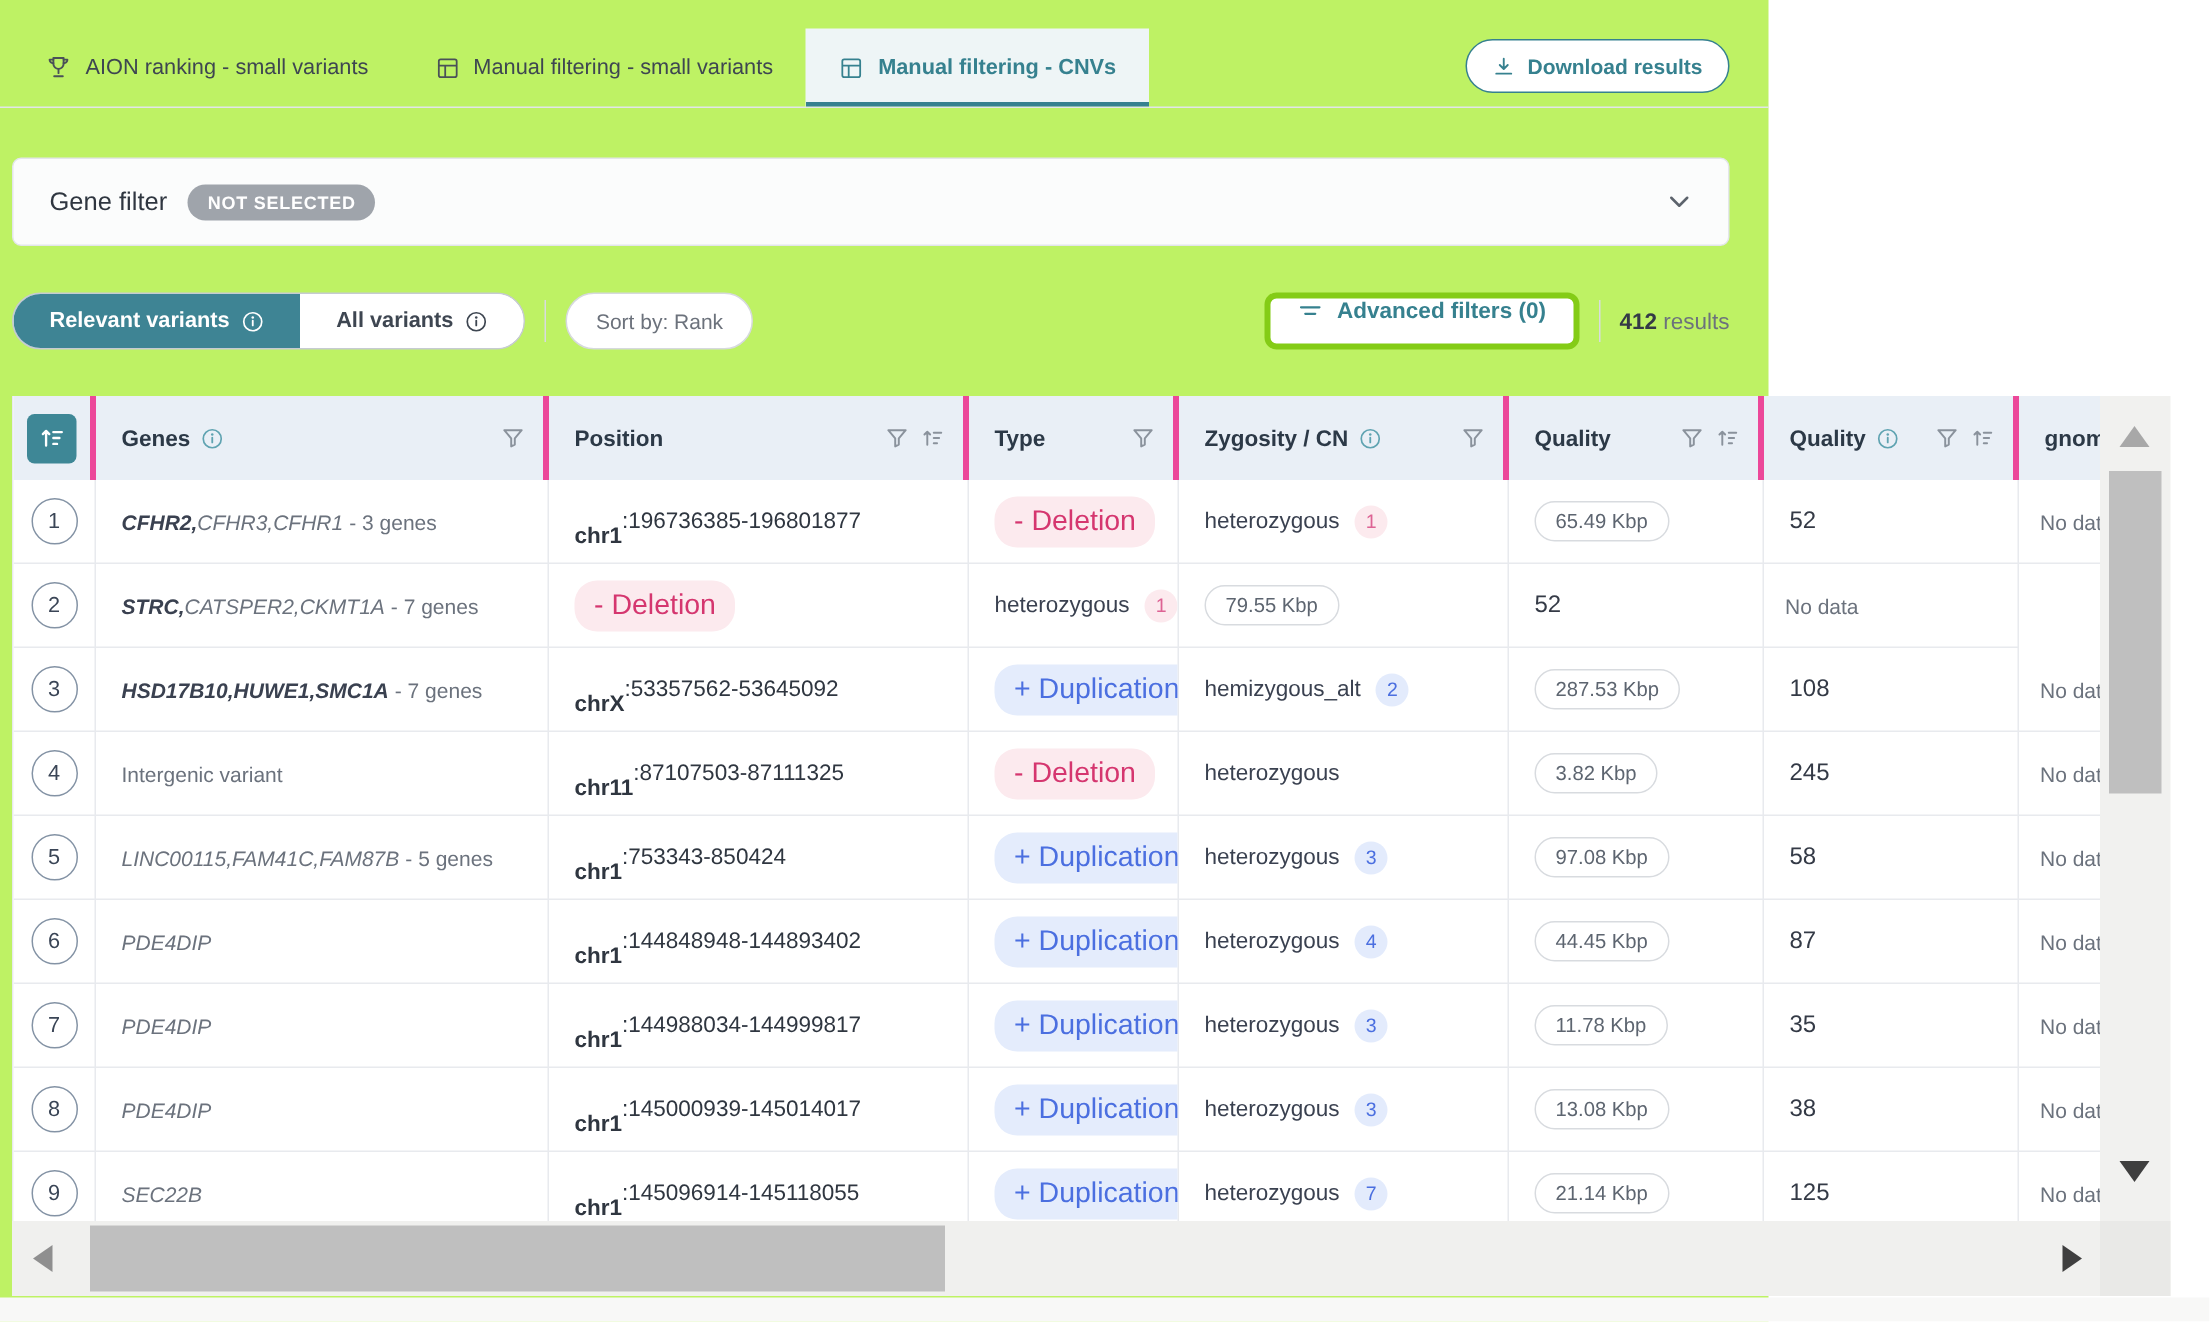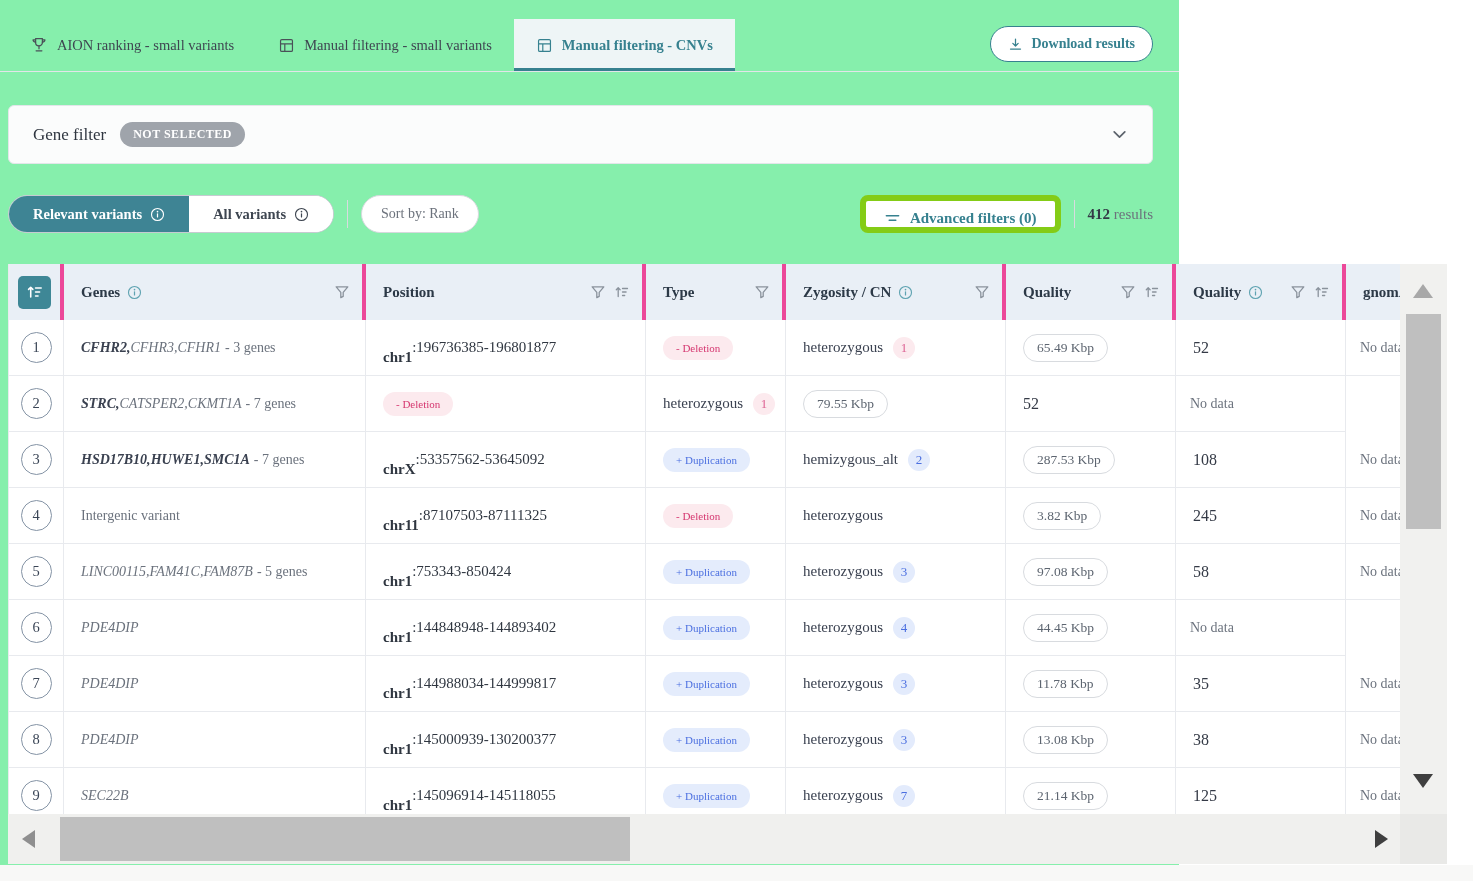--- a/index.html
+++ b/index.html
@@ -1,17 +1,17 @@
 <!DOCTYPE html>
 <html><head>
 <meta charset="utf-8">
 <style>
   html,body{margin:0;padding:0;background:#fff;}
   body{width:1473px;height:881px;overflow:hidden;font-family:"Liberation Sans",sans-serif;-webkit-font-smoothing:antialiased;}
-  .app{position:relative;width:1179px;height:881px;background:#86efac;font-family:Liberation Serif, serif;}
+  .app{position:relative;width:1179px;height:881px;background:#bef264;}
 
   
   .tabbar{position:relative;height:72px;border-bottom:1px solid #e2e5e9;display:flex;align-items:flex-end;padding-left:8px;box-sizing:border-box;}
   .tab{height:52px;display:flex;align-items:center;gap:9px;padding:0 22px;font-size:14.5px;font-weight:500;color:#3e4651;cursor:pointer;white-space:nowrap;}
   .tab.active{background:#eef5f6;color:#36818f;box-shadow:inset 0 -3px 0 #36818f;font-weight:600;}
   .download-btn{position:absolute;right:26px;top:26px;height:36px;display:inline-flex;align-items:center;gap:8px;padding:0 17px;border:1px solid #36818f;border-radius:18px;background:#fff;color:#36818f;font-size:14px;font-weight:600;cursor:pointer;font-family:inherit;}
 
   
   .gene-filter{margin:33px 26px 0 8px;height:59px;box-sizing:border-box;border:1px solid #e3e6ea;border-radius:6px;background:#fbfcfc;display:flex;align-items:center;padding:0 24px;cursor:pointer;}
   .gf-label{font-size:17px;color:#2f3640;}
@@ -19,21 +19,21 @@
   .gf-chevron{margin-left:auto;display:flex;}
 
   
   .controls{margin:31px 26px 0 8px;height:38px;display:flex;align-items:center;}
   .segmented{display:flex;height:38px;border:1px solid #c6cbd1;border-radius:19px;overflow:hidden;box-sizing:border-box;background:#fff;}
   .seg{display:flex;align-items:center;gap:8px;padding:0 24px;font-size:14.5px;font-weight:600;color:#3e4651;background:#fff;border:none;cursor:pointer;height:100%;font-family:inherit;}
   .seg.active{background:#3e8494;color:#fff;}
   .vdiv{width:1px;height:28px;background:#d8dbdf;margin:0 13px;}
   .sort-pill{height:38px;box-sizing:border-box;border:1px solid #d6d9dd;border-radius:19px;background:#fff;padding:0 19px;font-size:14px;color:#6c727c;display:flex;align-items:center;cursor:pointer;font-family:inherit;}
   .spacer{flex:1;}
-  .adv-btn{height:38px;box-sizing:border-box;border:6px solid #84cc16;border-radius:8px;background:#fff;color:#36818f;font-size:15px;font-weight:600;display:flex;align-items:flex-end;gap:9px;padding:0 18px;cursor:pointer;font-family:inherit;}
+  .adv-btn{height:38px;box-sizing:border-box;border:4px solid #84cc16;border-radius:8px;background:#fff;color:#36818f;font-size:15px;font-weight:600;display:flex;align-items:flex-start;gap:9px;padding:0 18px;cursor:pointer;font-family:inherit;}
   .results{font-size:15px;color:#6c727c;white-space:nowrap;}
   .results b{color:#343a46;font-weight:700;}
 
   
   .table-area{position:relative;margin:31px 0 0 8px;width:1439px;height:600px;}
   .tbl{position:absolute;top:0;left:0;right:47px;bottom:50px;overflow:hidden;background:#fff;border-left:1px solid #e8eaee;box-sizing:border-box;}
   .thead,.tr{display:grid;grid-template-columns:55px 302px 280px 140px 220px 170px 170px 120px;}
   .thead{height:56px;background:#e9eff6;}
   .th{display:flex;align-items:center;gap:7px;padding:0 12px 0 17px;box-sizing:border-box;border-right:4px solid #ec4899;font-size:15px;font-weight:600;color:#2c3947;white-space:nowrap;}
   .th:last-child{border-right:none;}
@@ -44,21 +44,21 @@
   .td{display:flex;align-items:center;padding:0 12px 0 17px;border-right:1px solid #e8eaee;border-bottom:1px solid #e8eaee;box-sizing:border-box;white-space:nowrap;overflow:hidden;}
   .td-rank{justify-content:center;padding:0;}
   .rank-circle{width:31px;height:31px;border:1px solid #8493a5;border-radius:50%;display:flex;align-items:center;justify-content:center;font-size:14.5px;color:#3a4556;background:#fff;box-sizing:border-box;}
   .td-genes{font-size:14px;}
   .gene{font-style:italic;color:#6b727d;}
   .gene-strong{color:#3a4150;font-weight:700;}
   .gene-plain{color:#6b727d;font-style:normal;}
   .gene-suffix{color:#6b727d;margin-left:4px;}
   .td-pos{font-size:15px;color:#2f3640;}
   .chrom{font-weight:700;margin-top:20px;}
-  .pill{font-size:11px;font-weight:500;padding:6px 13px;border-radius:15px;}
+  .pill{font-size:19px;font-weight:500;padding:6px 13px;border-radius:15px;}
   .pill-del{background:#fceaee;color:#d5366f;}
   .pill-dup{background:#e4ecfc;color:#4b6fe0;}
   .td-zyg{font-size:15px;color:#3a4150;gap:10px;}
   .cn{width:22px;height:22px;border-radius:50%;display:inline-flex;align-items:center;justify-content:center;font-size:13px;flex:none;}
   .cn-pink{background:#fceaee;color:#dd6394;}
   .cn-blue{background:#e3ebfc;color:#4b6fe0;}
   .pill-len{border:1px solid #d8dbdf;border-radius:15px;padding:5px 13px;font-size:13.5px;color:#5d6570;background:#fff;}
   .td-qual{font-size:16px;color:#343a46;}
   .td-gnomad{font-size:14px;color:#6b727d;padding-left:14px;}
 
@@ -391,20 +391,21 @@
     <div class="td td-type">
       <span class="pill pill-dup">+ Duplication</span>
     </div>
     <div class="td td-zyg">
       <span>heterozygous</span>
       <span class="cn cn-blue">4</span>
     </div>
     <div class="td td-len">
       <span class="pill-len">44.45 Kbp</span>
     </div>
+    <div class="td td-qual">87</div>
     <div class="td td-gnomad">No data</div>
   </div>
 
   <div class="tr">
     <div class="td td-rank">
       <span class="rank-circle">7</span>
     </div>
     <div class="td td-genes">
               <span class="gene">PDE4DIP</span>
             </div>
@@ -428,21 +429,21 @@
 
   <div class="tr">
     <div class="td td-rank">
       <span class="rank-circle">8</span>
     </div>
     <div class="td td-genes">
               <span class="gene">PDE4DIP</span>
             </div>
     <div class="td td-pos">
       <span class="chrom">chr1</span>
-              <span>:145000939-130200377</span>
+              <span>:145000939-145014017</span>
     </div>
     <div class="td td-type">
       <span class="pill pill-dup">+ Duplication</span>
     </div>
     <div class="td td-zyg">
       <span>heterozygous</span>
       <span class="cn cn-blue">3</span>
     </div>
     <div class="td td-len">
       <span class="pill-len">13.08 Kbp</span>

